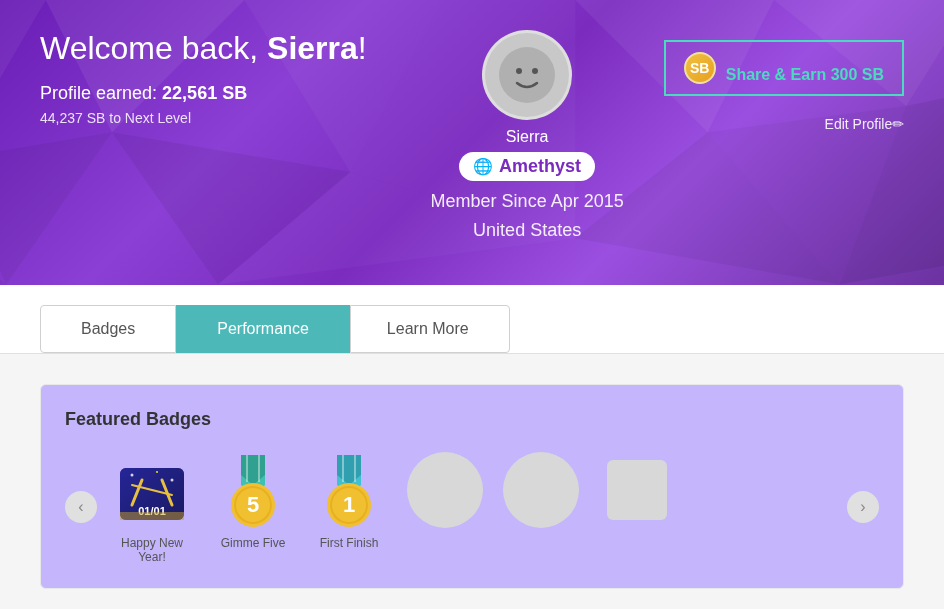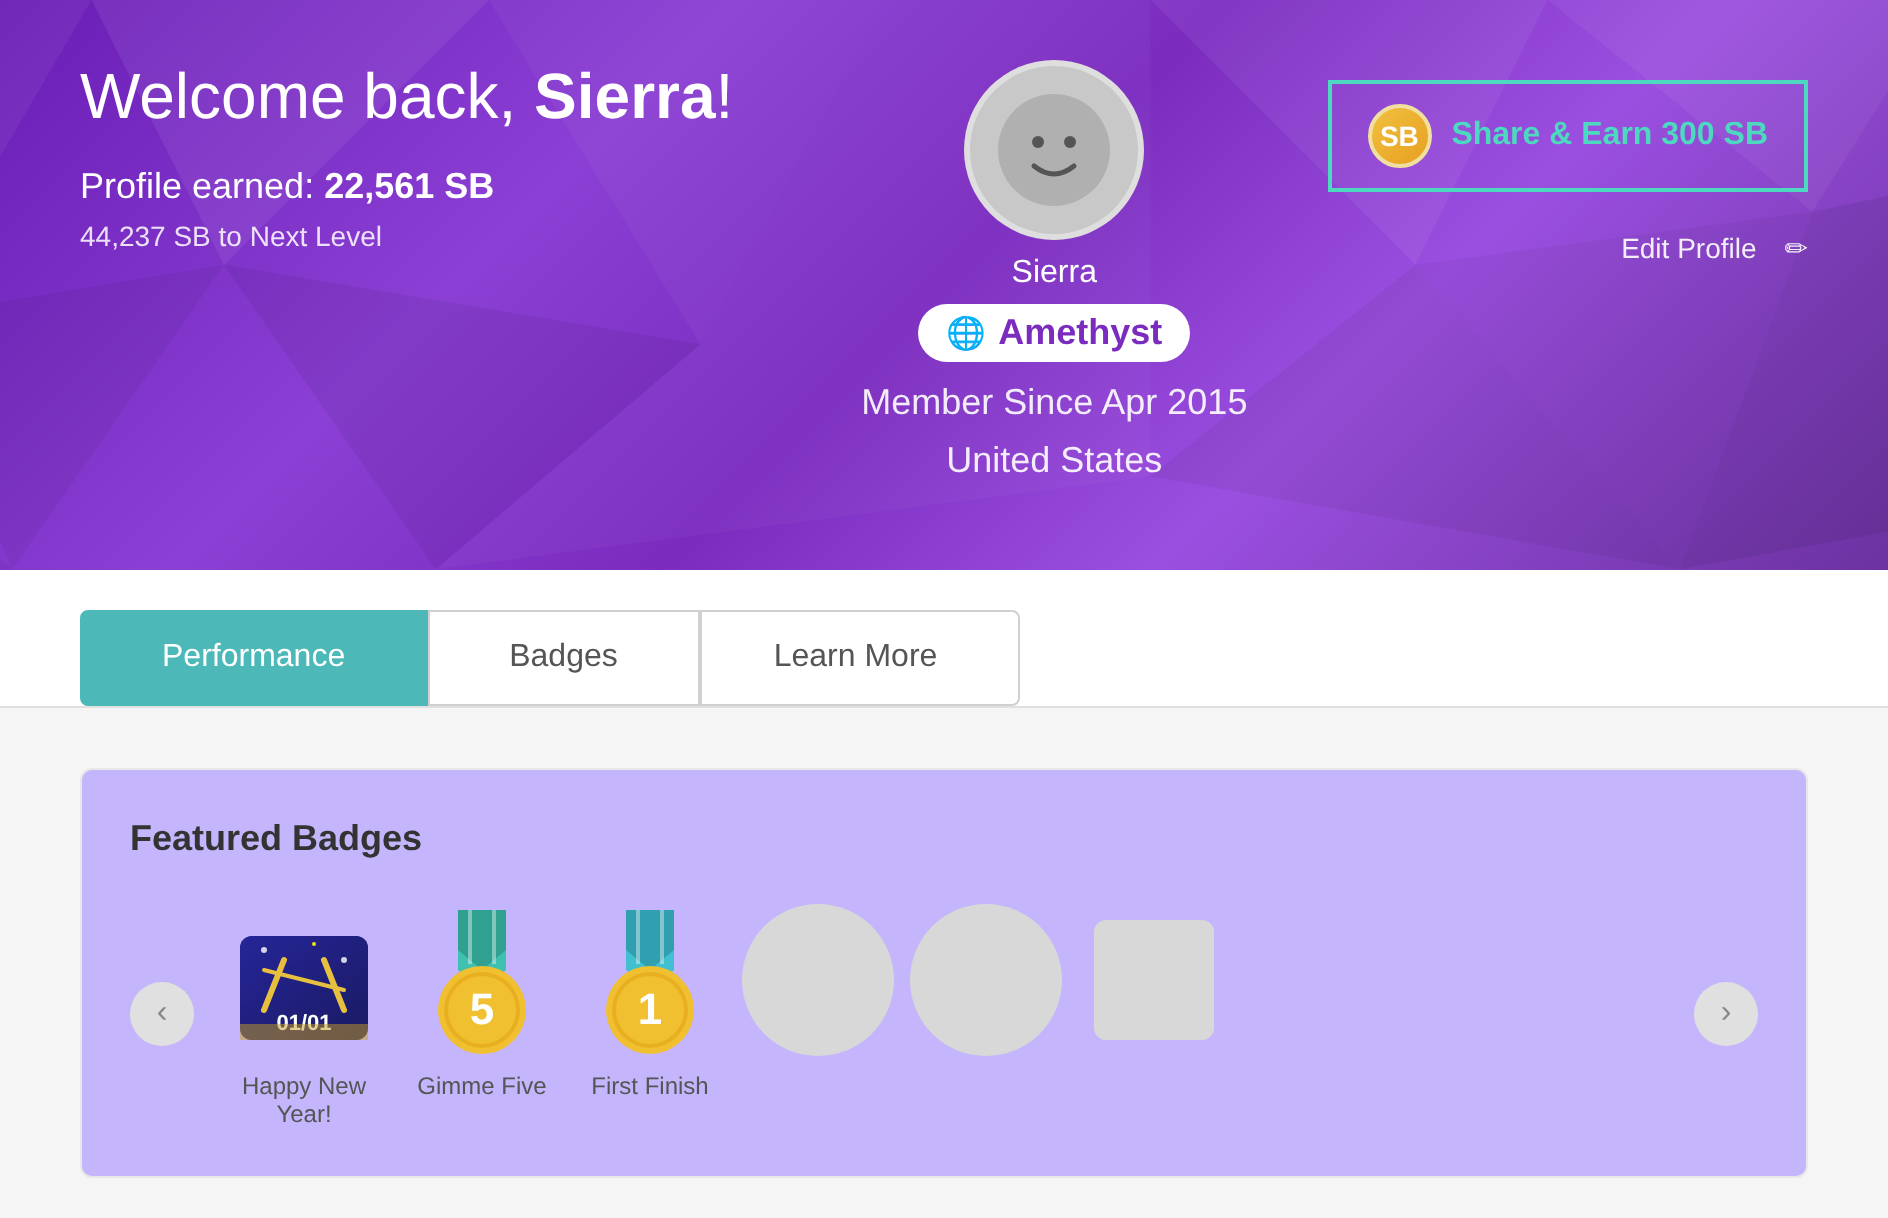--- a/index.html
+++ b/index.html
@@ -130,21 +130,21 @@
 
     .share-button {
       background: transparent;
       border: 2px solid #4dd9c0;
       border-radius: 0;
       color: #4dd9c0;
       padding: 10px 18px;
       font-size: 16px;
       cursor: pointer;
       display: flex;
-      align-items: center;
+      align-items: flex-end;
       gap: 10px;
       font-weight: 600;
     }
     .share-button .coin-icon {
       width: 32px;
       height: 32px;
       background: linear-gradient(135deg, #f0c040, #e8a020);
       border-radius: 50%;
       display: flex;
       align-items: center;
@@ -154,21 +154,21 @@
       font-weight: bold;
       border: 2px solid #f0e0a0;
     }
 
     .edit-profile-link {
       color: rgba(255,255,255,0.9);
       font-size: 14px;
       text-decoration: none;
       display: flex;
       align-items: center;
-      gap: 14px;
+      gap: 0;
       cursor: pointer;
     }
     .edit-icon {
       font-size: 14px;
     }
 
     
     .tabs-container {
       background: white;
       padding: 20px 40px 0 40px;
@@ -237,21 +237,21 @@
       display: flex;
       align-items: center;
       justify-content: center;
       color: #888;
       font-size: 16px;
       flex-shrink: 0;
     }
 
     .badges-list {
       display: flex;
-      gap: 4px;
+      gap: 16px;
       align-items: flex-start;
       flex: 1;
     }
 
     .badge-item {
       display: flex;
       flex-direction: column;
       align-items: center;
       gap: 6px;
     }
@@ -355,25 +355,25 @@
       <a class="edit-profile-link">
         <span>Edit Profile</span>
         <span class="edit-icon">✏</span>
       </a>
     </div>
   </div>
 </div>
 
 <div class="tabs-container">
   <div class="tabs">
+    <div class="tab">
+      <span>Badges</span>
+    </div>
     <div class="tab active">
       <span>Performance</span>
-    </div>
-    <div class="tab">
-      <span>Badges</span>
     </div>
     <div class="tab">
       <span>Learn More</span>
     </div>
   </div>
 </div>
 
 <div class="main-content">
 
   <div class="card">

